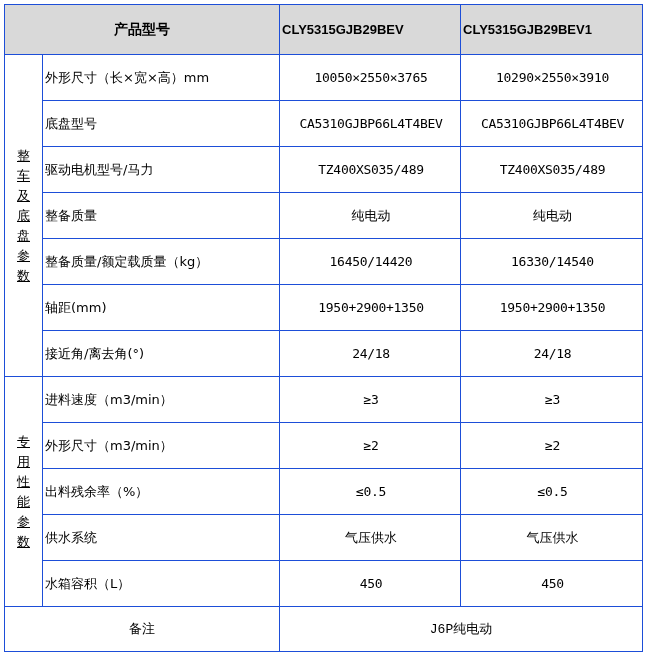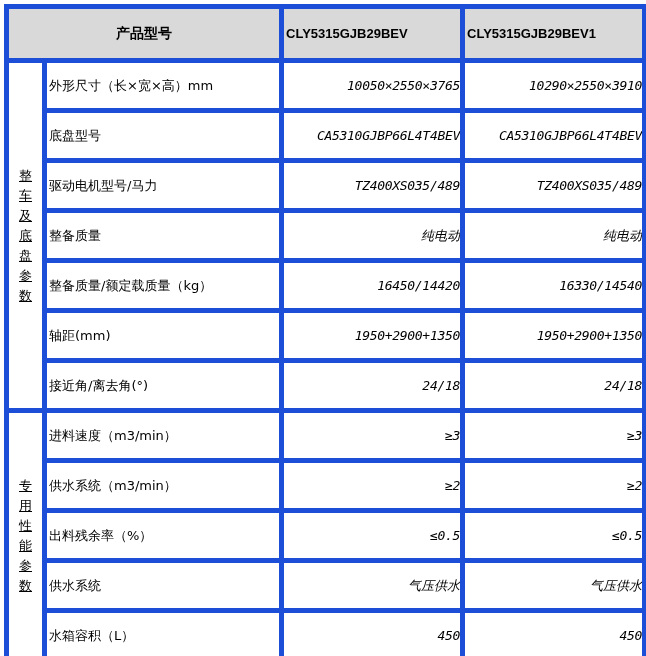--- a/index.html
+++ b/index.html
@@ -17,21 +17,21 @@
     }
     table.spec {
       position: absolute;
       left: 4px;
       top: 4px;
       width: 638px;
       border-collapse: collapse;
       table-layout: fixed;
     }
     table.spec td, table.spec th {
-      border: 5px solid #1d4ed8;
+      border: 1px solid #1d4ed8;
       padding: 0;
       font-size: 13px;
       font-weight: normal;
       vertical-align: middle;
       white-space: nowrap;
       overflow: hidden;
     }
     table.spec tr.header-row th {
       height: 49px;
       background: #d9d9d9;
@@ -64,25 +64,24 @@
       white-space: normal;
       text-decoration: underline;
     }
     td.param {
       padding-left: 2px !important;
       text-align: left;
       font-size: 13px;
     }
     td.val {
       padding-left: 2px !important;
-      text-align: right;
+      text-align: center;
       font-family: "DejaVu Sans Mono", monospace;
       font-size: 12px;
       letter-spacing: -0.3px;
-      font-style: italic;
     }
     td.val.cjk {
       font-family: "DejaVu Sans", sans-serif;
       font-size: 13px;
       letter-spacing: 0;
     }
     tr.notes-row td {
       height: 44px;
       text-align: center;
       font-size: 13px;
@@ -147,21 +146,21 @@
 
     <tr class="body-row">
       <td class="group" rowspan="5">
         <span class="vtext">专用性能参数</span>
       </td>
       <td class="param">进料速度（m3/min）</td>
       <td class="val">≥3</td>
       <td class="val">≥3</td>
     </tr>
     <tr class="body-row">
-      <td class="param">供水系统（m3/min）</td>
+      <td class="param">外形尺寸（m3/min）</td>
       <td class="val">≥2</td>
       <td class="val">≥2</td>
     </tr>
     <tr class="body-row">
       <td class="param">出料残余率（%）</td>
       <td class="val">≤0.5</td>
       <td class="val">≤0.5</td>
     </tr>
     <tr class="body-row">
       <td class="param">供水系统</td>

